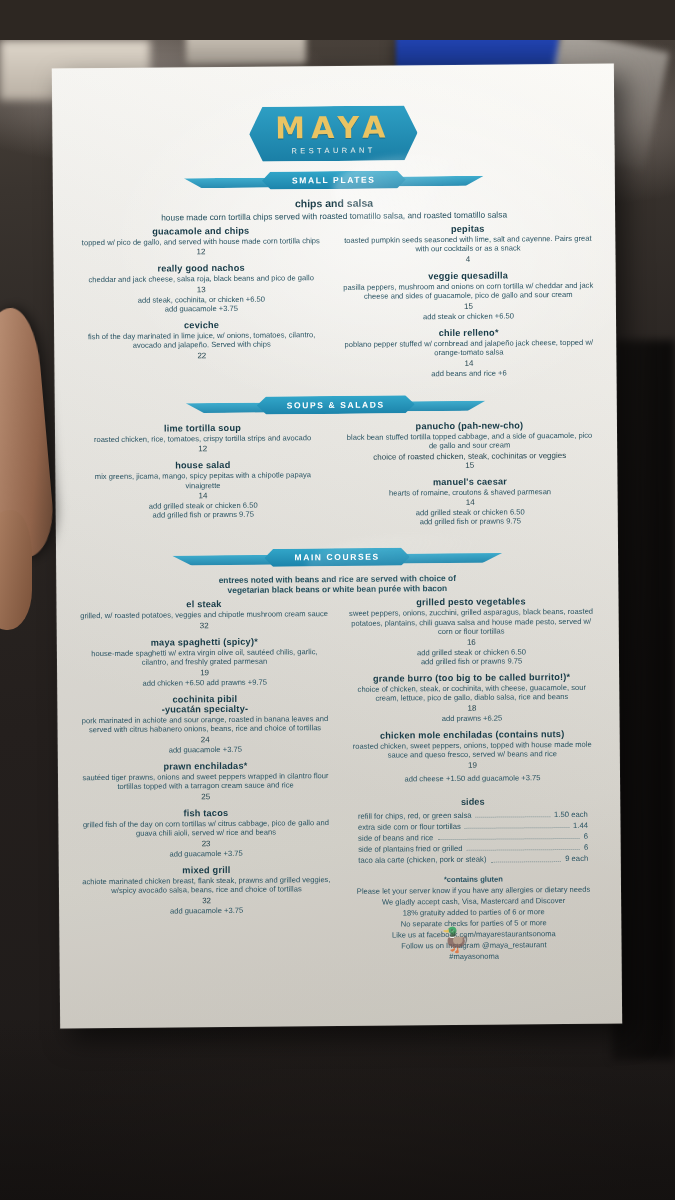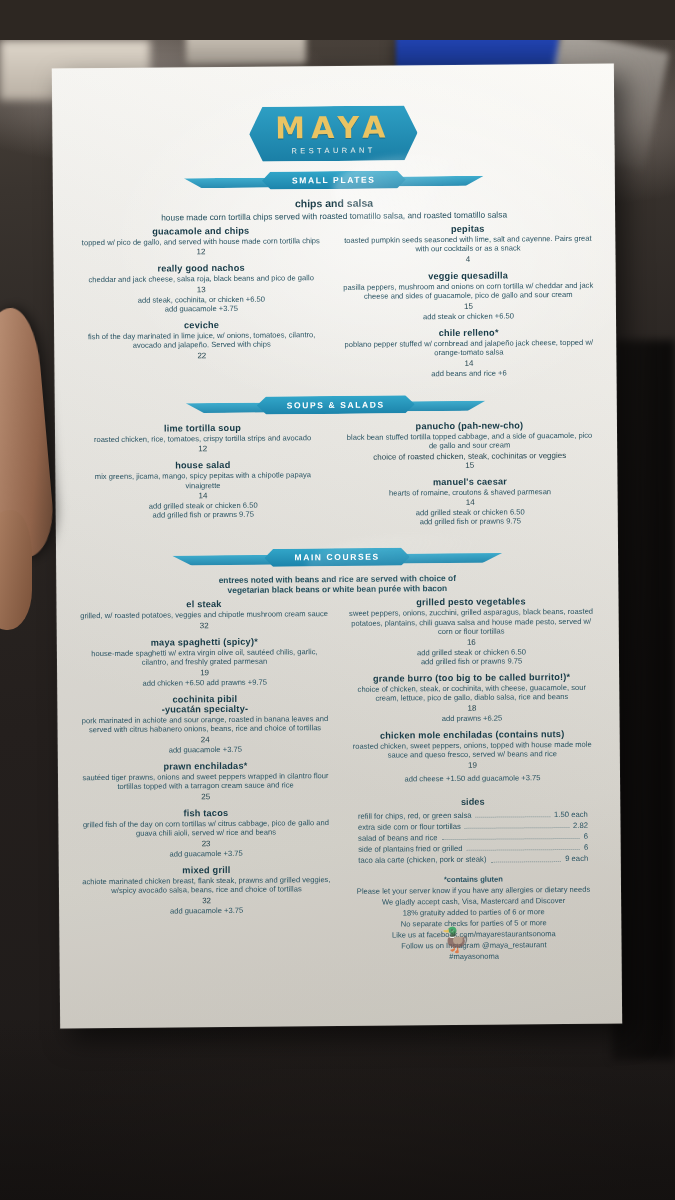--- a/index.html
+++ b/index.html
@@ -351,24 +351,24 @@
             <div class="sides-title">sides</div>
             <div class="sides-list">
               <div class="sides-line">
                 <span>refill for chips, red, or green salsa</span>
                 <span class="dots"></span>
                 <span>1.50 each</span>
               </div>
               <div class="sides-line">
                 <span>extra side corn or flour tortillas</span>
                 <span class="dots"></span>
-                <span>2.82</span>
+                <span>1.44</span>
               </div>
               <div class="sides-line">
-                <span>salad of beans and rice</span>
+                <span>side of beans and rice</span>
                 <span class="dots"></span>
                 <span>6</span>
               </div>
               <div class="sides-line">
                 <span>side of plantains fried or grilled</span>
                 <span class="dots"></span>
                 <span>6</span>
               </div>
               <div class="sides-line">
                 <span>taco ala carte (chicken, pork or steak)</span>

